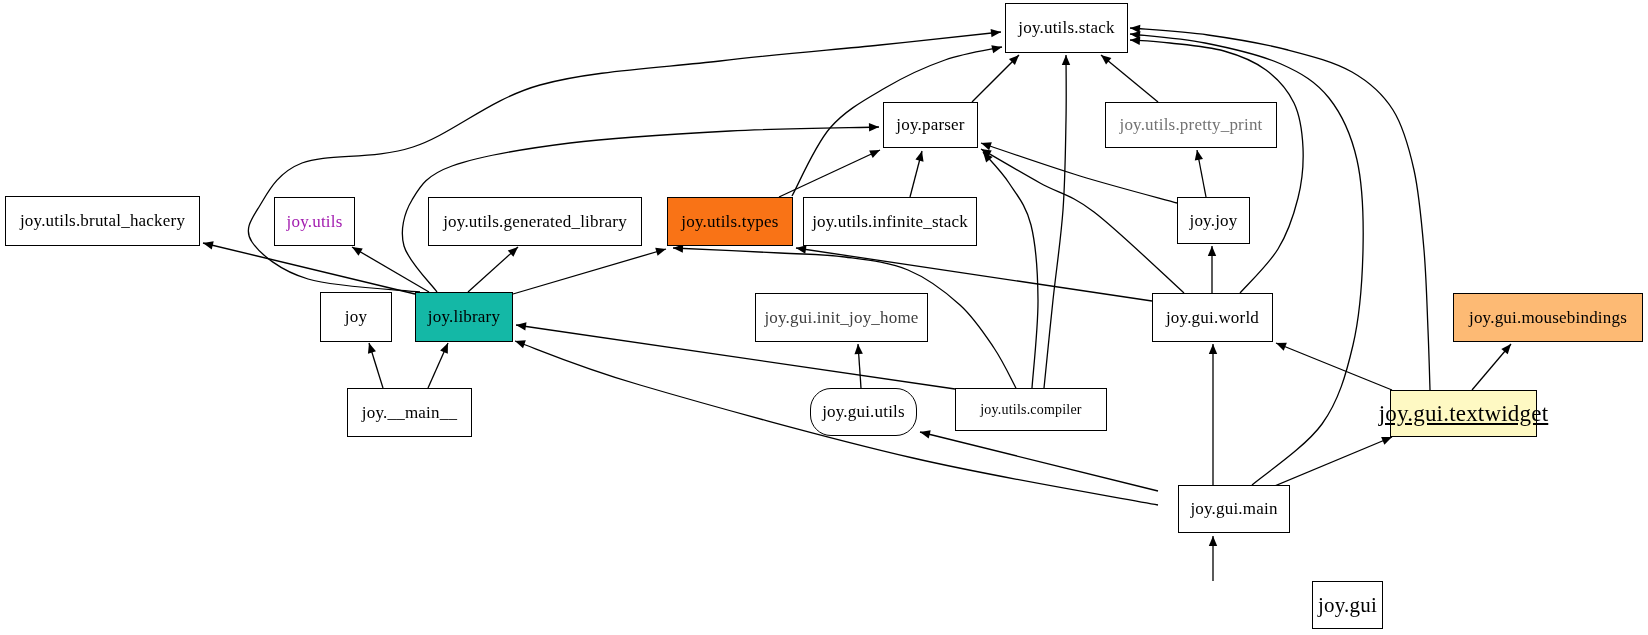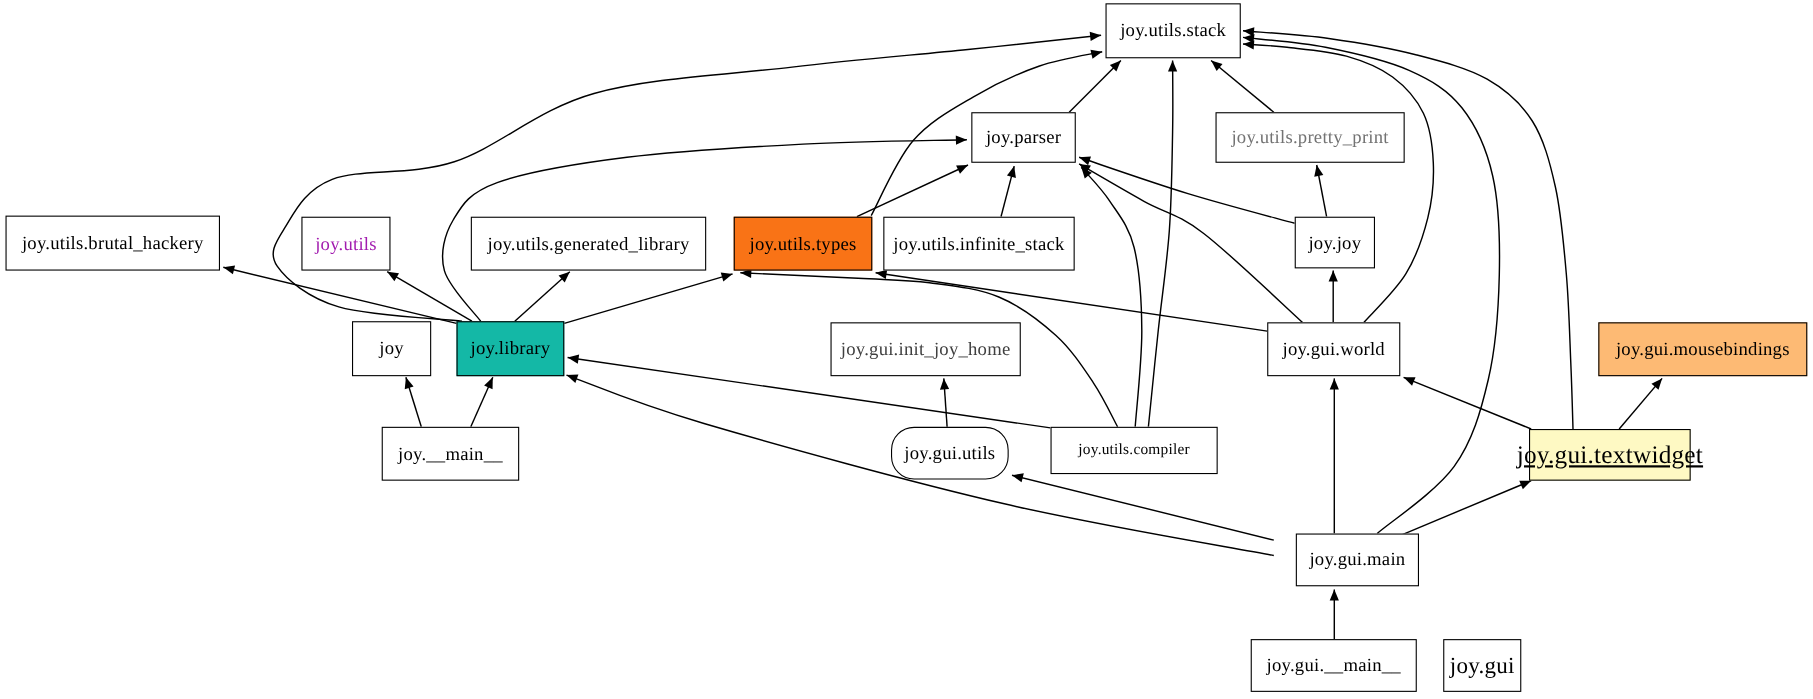--- a/index.html
+++ b/index.html
@@ -87,16 +87,15 @@
       <div class="node" style="left: 320px; top: 292px; width: 72px; height: 50px; background: rgb(255, 255, 255); border-color: rgb(0, 0, 0); color: rgb(0, 0, 0); font-size: 17px;">joy</div>
       <div class="node" style="left: 415px; top: 292px; width: 98px; height: 50px; background: #14b8a6; border-color: rgb(0, 0, 0); color: rgb(0, 0, 0); font-size: 17px;">joy.library</div>
       <div class="node" style="left: 755px; top: 293px; width: 173px; height: 49px; background: rgb(255, 255, 255); border-color: rgb(0, 0, 0); color: #404040; font-size: 17px;">joy.gui.init_joy_home</div>
       <div class="node" style="left: 1152px; top: 293px; width: 121px; height: 49px; background: rgb(255, 255, 255); border-color: rgb(0, 0, 0); color: rgb(0, 0, 0); font-size: 17px;">joy.gui.world</div>
       <div class="node" style="left: 1453px; top: 293px; width: 190px; height: 49px; background: #fdba74; border-color: rgb(0, 0, 0); color: rgb(0, 0, 0); font-size: 17px;">joy.gui.mousebindings</div>
       <div class="node" style="left: 347px; top: 388px; width: 125px; height: 49px; background: rgb(255, 255, 255); border-color: rgb(0, 0, 0); color: rgb(0, 0, 0); font-size: 17px;">joy.__main__</div>
       <div class="node" style="left: 810px; top: 388px; width: 107px; height: 48px; background: rgb(255, 255, 255); border-color: rgb(0, 0, 0); color: rgb(0, 0, 0); font-size: 17px; border-radius: 21px;">joy.gui.utils</div>
       <div class="node" style="left: 955px; top: 388px; width: 152px; height: 43px; background: rgb(255, 255, 255); border-color: rgb(0, 0, 0); color: rgb(0, 0, 0); font-size: 14px;">joy.utils.compiler</div>
       <div class="node" style="left: 1390px; top: 390px; width: 147px; height: 47px; background: #fef9c3; border-color: rgb(0, 0, 0); color: rgb(0, 0, 0); font-size: 23px; text-decoration: underline;">joy.gui.textwidget</div>
       <div class="node" style="left: 1158px; top: 485px; width: 112px; height: 48px; background: rgb(255, 255, 255); border-color: rgb(0, 0, 0); color: rgb(0, 0, 0); font-size: 17px; margin-left: 20px;">joy.gui.main</div>
-      <div class="node" style="left: 1137px; top: 581px; width: 151px; height: 48px; background: rgb(255, 255, 255); border-color: rgb(0, 0, 0); color: rgb(0, 0, 0); font-size: 17px;">joy.gui.__main__</div>
       <div class="node" style="left: 1312px; top: 581px; width: 71px; height: 48px; background: rgb(255, 255, 255); border-color: rgb(0, 0, 0); color: rgb(0, 0, 0); font-size: 21px;">joy.gui</div>
     </div>
 </div>
 
 </body></html>

